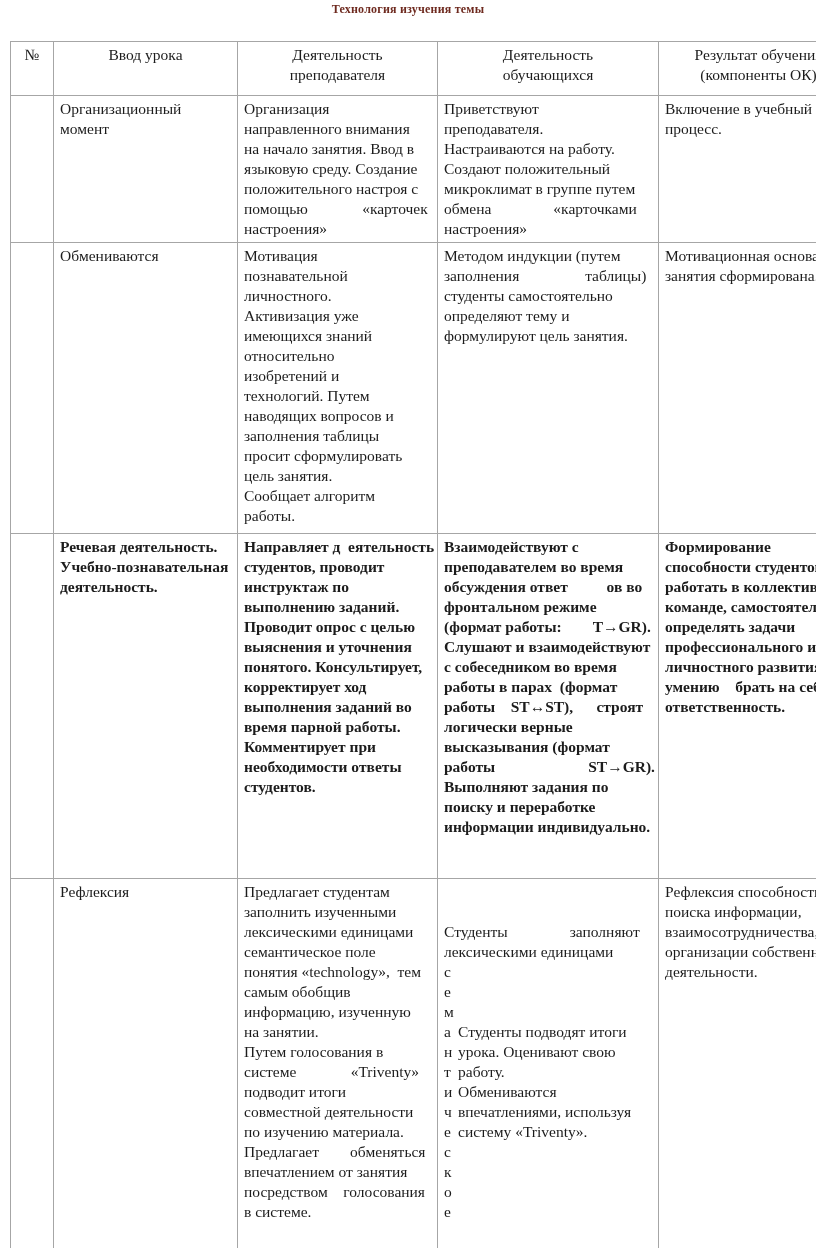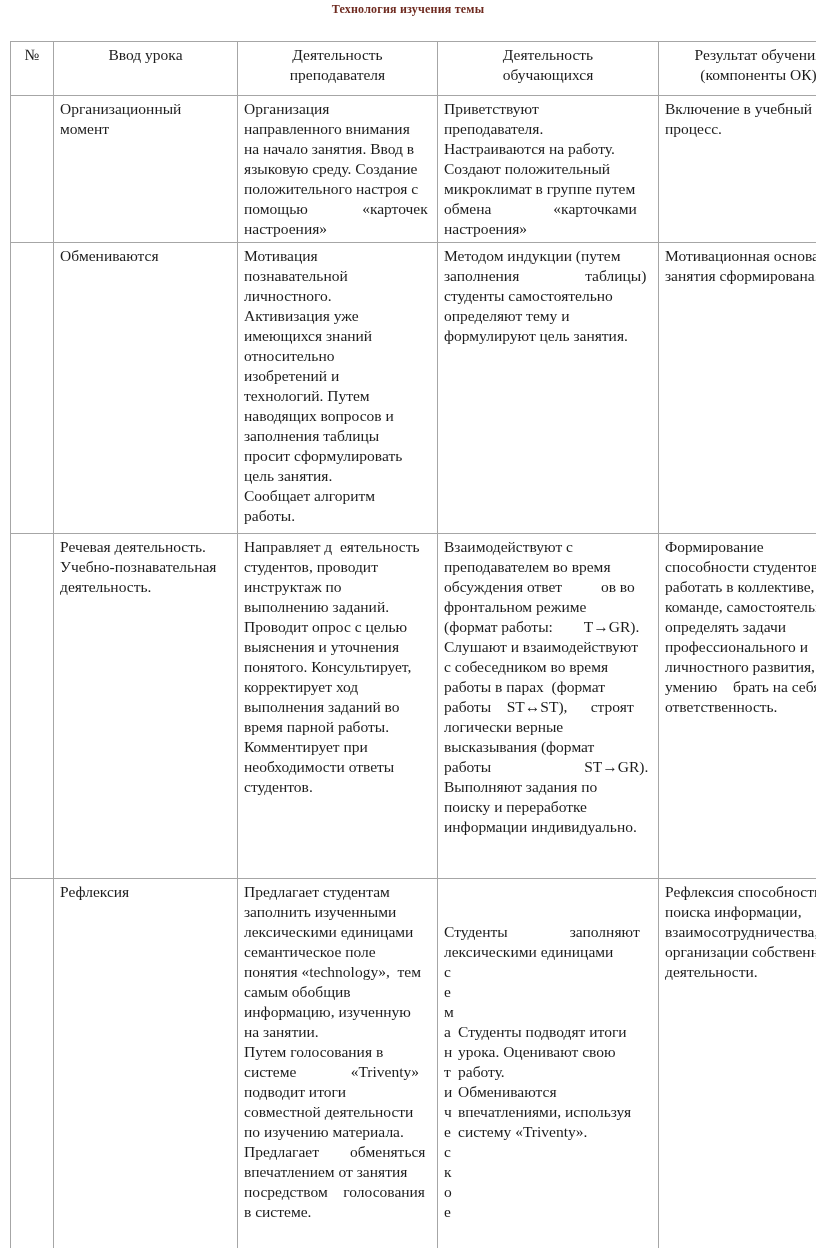--- a/index.html
+++ b/index.html
@@ -48,21 +48,21 @@
     font-weight: normal;
     white-space: pre;
   }
   table.lesson th {
     text-align: center;
     height: 47px;
   }
   td.num { text-align: center; }
   tr.r1 td { height: 140px; }
   tr.r2 td { height: 284px; }
-  tr.r3 td { height: 338px; }
+  tr.r3 td { height: 338px; font-weight: bold; }
   tr.r4 td { height: 336px; }
   td.offset-top { padding-top: 37px; }
   td.rel { position: relative; }
   .overlay {
     position: absolute;
     left: 20px;
     top: 143px;
     white-space: pre;
   }
 </style>

